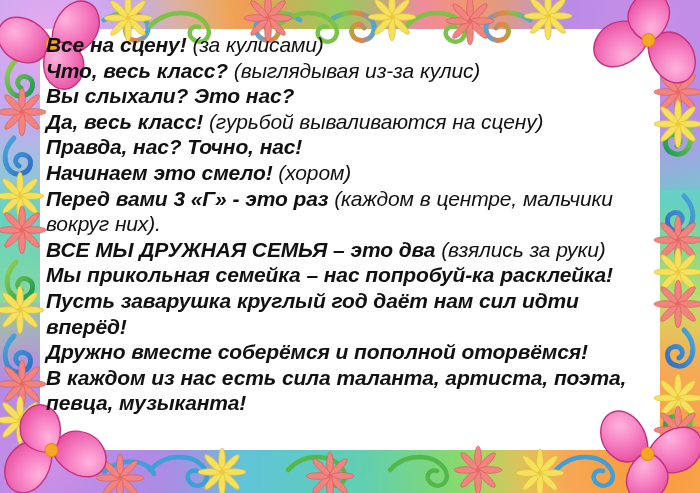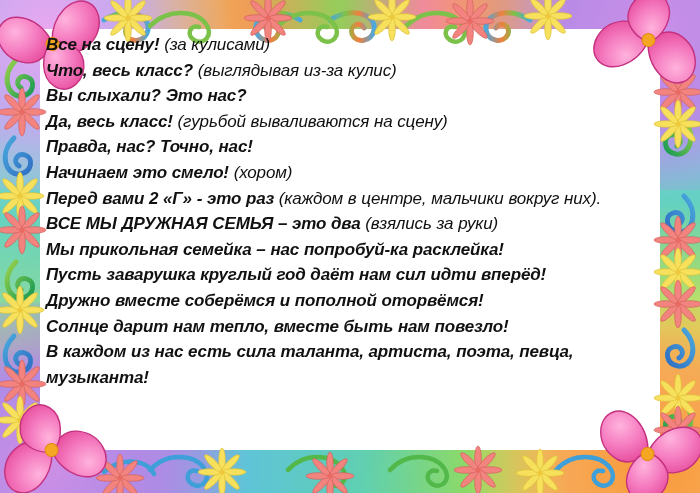--- a/index.html
+++ b/index.html
@@ -111,21 +111,21 @@
     pointer-events: none;
   }
 
   
   .text-body {
     position: absolute;
     left: 46px;
     top: 32px;
     width: 618px;
     color: #111111;
-    font-size: 17px;
+    font-size: 21px;
     line-height: 25.6px;
     font-style: italic;
     font-weight: bold;
     letter-spacing: -0.15px;
     word-spacing: 0.2px;
   }
   .line {
     white-space: normal;
   }
   .stage {
@@ -297,35 +297,32 @@
     <div class="line">
       <span>Да, весь класс!</span><span class="stage"> (гурьбой вываливаются на сцену)</span>
     </div>
     <div class="line">
       <span>Правда, нас? Точно, нас!</span><span class="stage"></span>
     </div>
     <div class="line">
       <span>Начинаем это смело!</span><span class="stage"> (хором)</span>
     </div>
     <div class="line">
-      <span>Перед вами 2 «Г» - это раз</span><span class="stage"> (каждом в центре, мальчики вокруг них).</span>
+      <span>Перед вами 3 «Г» - это раз</span><span class="stage"> (каждом в центре, мальчики вокруг них).</span>
     </div>
     <div class="line">
       <span>ВСЕ МЫ ДРУЖНАЯ СЕМЬЯ – это два</span><span class="stage"> (взялись за руки)</span>
     </div>
     <div class="line">
       <span>Мы прикольная семейка – нас попробуй-ка расклейка!</span><span class="stage"></span>
     </div>
     <div class="line">
       <span>Пусть заварушка круглый год даёт нам сил идти вперёд!</span><span class="stage"></span>
     </div>
     <div class="line">
       <span>Дружно вместе соберёмся и пополной оторвёмся!</span><span class="stage"></span>
     </div>
     <div class="line">
-      <span>Солнце дарит нам тепло, вместе быть нам повезло!</span><span class="stage"></span>
-    </div>
-    <div class="line">
       <span>В каждом из нас есть сила таланта, артиста, поэта, певца, музыканта!</span><span class="stage"></span>
     </div>
   </div>
 
 </div>
 
 </body></html>

